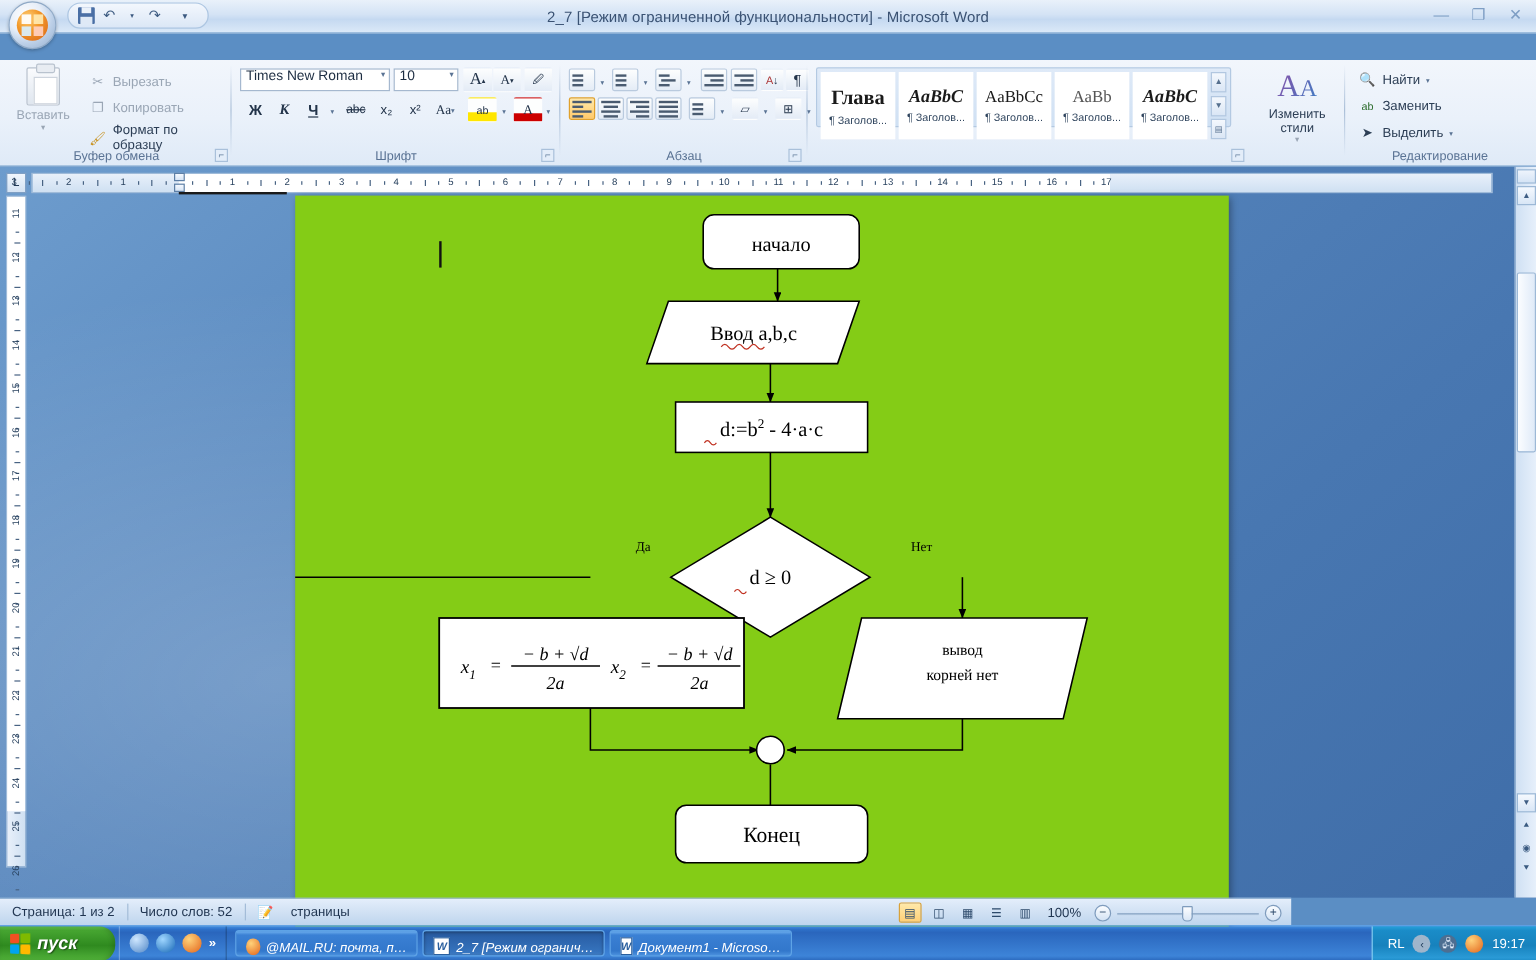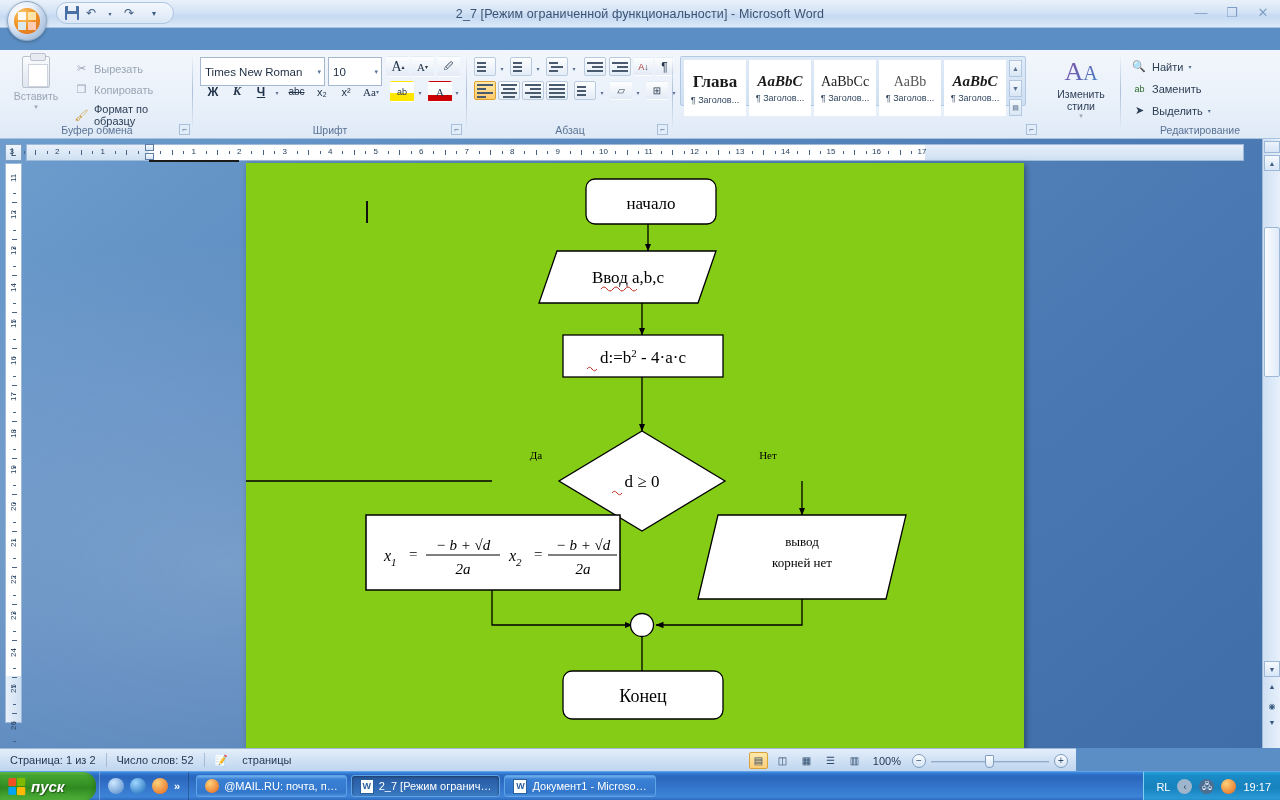--- a/index.html
+++ b/index.html
@@ -90,22 +90,22 @@
   .clip-ico:after{content:"";position:absolute;left:5px;top:7px;width:18px;height:21px;background:#fff;
               border:1px solid #cdd4dd;}
   .paste-lbl { font-size:10.5px; color:#9aa6b5; }
   .caret-dn { font-size:7px;color:#9aa6b5;line-height:6px; }
   .cmdrow { position:absolute; display:flex; align-items:center; gap:5px; font-size:11px; color:#9aa6b5; }
   .cmdrow.enabled { color:#2c3e55; }
   .mini-ico { width:15px; height:15px; display:flex; align-items:center; justify-content:center;
               font-size:11px; }
 
   
-  .combo { position:absolute; height:29px; background:#fff; border:1px solid #a5b8cf;
-           display:flex; align-items:center; font-size:11.5px; color:#1d2d42; padding-left:4px; }
+  .combo { position:absolute; height:19px; background:#fff; border:1px solid #a5b8cf;
+           display:flex; align-items:flex-start; font-size:11.5px; color:#1d2d42; padding-left:4px; }
   .combo .arr { position:absolute; right:3px; font-size:7px; color:#5a7394; }
   .btnsq { position:absolute; height:21px; border:1px solid transparent; border-radius:2px;
            display:flex; align-items:center; justify-content:center; font-size:12px; color:#23344a;
            background: linear-gradient(to bottom,#fdfefe,#e3ebf6); }
   .btnsq.flat { background:transparent; border-color:transparent; }
   .bold-i{font-weight:bold;}
   .ital-i{font-style:italic;font-family:"Liberation Serif",serif;font-weight:bold;}
   .und-i{text-decoration:underline;font-weight:bold;}
   .strk-i{text-decoration:line-through;}
 
@@ -229,24 +229,24 @@
   }
   .winlogo { width:17px;height:17px; display:grid; grid-template-columns:1fr 1fr; gap:1px;
              transform: perspective(30px) rotateY(-8deg); }
   .winlogo span { display:block; border-radius:1px; }
   .quicklaunch { display:flex; align-items:center; gap:6px; padding:0 8px; height:29px;
                  border-left:1px solid rgba(255,255,255,.28); border-right:1px solid rgba(0,0,0,.25);
                  margin-left:3px; }
   .ql-ico { width:16px; height:16px; border-radius:50%; }
   .tasklist { display:flex; align-items:center; gap:4px; padding-left:7px; }
   .taskitem {
-    height:22px; display:flex; align-items:center; gap:5px; padding:0 8px;
+    height:22px; display:flex; align-items:flex-end; gap:5px; padding:0 8px;
     border-radius:3px; font-size:11px; color:#fff; max-width:152px;
     background: linear-gradient(to bottom,#6fb0ee,#3a80d4 16%,#3277cb 82%,#4a90dd);
-    border:1px solid #5ea3e6; white-space:nowrap; overflow:hidden;
+    border:1px solid #5ea3e6; white-space:nowrap; overflow:hidden;font-style:italic;
   }
   .taskitem.active { background: linear-gradient(to bottom,#2d63ab,#2a5fa6 18%,#3573bd 85%,#4281c9);
                      box-shadow: inset 0 1px 3px rgba(0,0,0,.45); }
   .tray {
     position:absolute; right:0; top:0; height:29px; display:flex; align-items:center; gap:7px;
     padding:0 9px 0 12px;
     background: linear-gradient(to bottom,#26a0da 0%,#1a8cc8 12%,#1782bd 55%,#2a9ad6 90%,#1c8ac6 100%);
     border-left:1px solid #7fd0f0; color:#fff; font-size:11px;
   }
   .tray-ico { width:15px;height:15px;border-radius:50%; display:flex;align-items:center;

